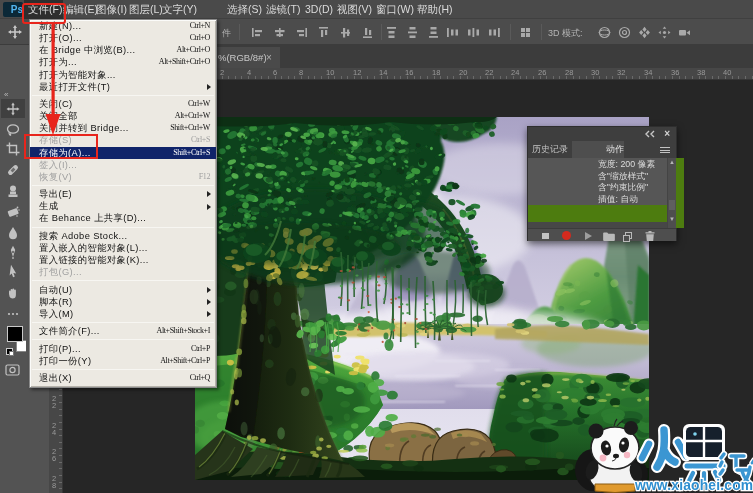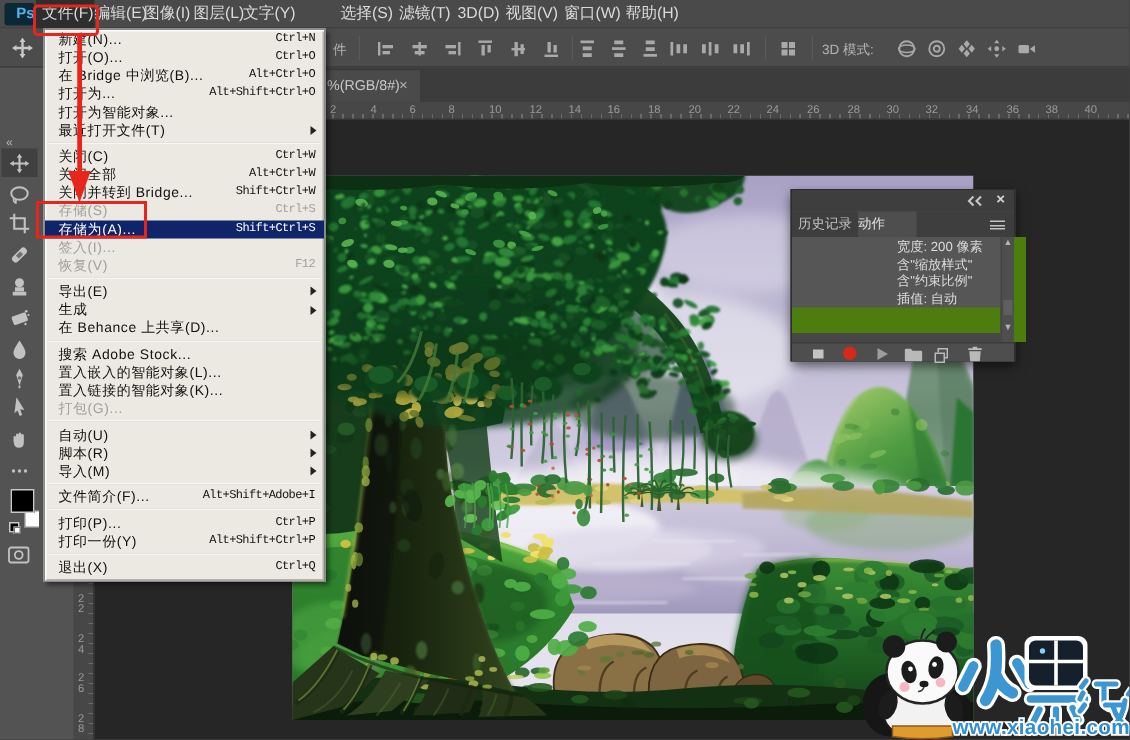--- a/index.html
+++ b/index.html
@@ -19,21 +19,21 @@
 #hruler{left:49px;top:68px;width:704px;height:12px;background:#474747;border-bottom:1px solid #363636;
   background-image:repeating-linear-gradient(90deg, #6a6a6a 0 1px, transparent 1px 6.625px);background-position:7px 0;background-size:100% 4px;background-repeat:no-repeat;background-position-y:8px}
 #vruler{left:49px;top:80px;width:14px;height:413px;background:#474747;border-right:1px solid #363636;
   background-image:repeating-linear-gradient(0deg, #6a6a6a 0 1px, transparent 1px 6.65px);background-position:10px 2.6px;background-size:4px 100%;background-repeat:no-repeat;background-position-x:10px}
 #rcorner{left:49px;top:68px;width:14px;height:12px;background:#474747;border-right:1px solid #333;border-bottom:1px solid #333}
 #paste{left:63px;top:80px;width:690px;height:413px;background:#262626}
 .rnum{position:absolute;color:#9a9a9a;font-size:7.5px;line-height:7px}
 #menu{left:29px;top:19px;width:188px;background:#ece9e2;border:1px solid #8a8a8a;box-shadow:inset 1px 1px 0 #fbfbf9,inset -1px -1px 0 #b5b2aa,2px 2px 3px rgba(0,0,0,.45);padding:0 0 3px 0}
 .mi{position:relative;height:12.15px;line-height:12.3px;font-size:9.3px;color:#111;white-space:nowrap}
 .mi .lab{position:absolute;left:9px;top:0;letter-spacing:0.4px}
-.mi .sc{position:absolute;right:6px;top:0;font-family:Liberation Mono, monospace;font-size:8px;letter-spacing:-0.4px}
+.mi .sc{position:absolute;right:6px;top:0;font-family:Liberation Serif, serif;font-size:8px;letter-spacing:-0.4px}
 .mi .subtri{position:absolute;right:5px;top:3.2px;width:0;height:0;border-left:4.5px solid #222;border-top:3px solid transparent;border-bottom:3px solid transparent}
 .mi.gray{color:#9f9f9f}
 .mi.sel{background:#10246a;color:#fff}
 .msep{height:5.2px;position:relative}
 .msep div{position:absolute;left:2px;right:2px;top:2px;height:1px;background:#b9b6ae;border-bottom:1px solid #f7f6f2}
 .red{position:absolute;border:2.4px solid #e8251c}
 #panel{left:527px;top:126px;width:150px;height:115px;background:#4e4e4e;box-shadow:0 3px 7px rgba(0,0,0,.55);border:1px solid #2e2e2e}
 .arow{position:absolute;left:0;width:139px;height:11.5px;color:#dcdcdc;font-size:8.8px;padding-left:70px;line-height:11.5px;white-space:nowrap}
 </style></head><body>
 <div id="stage">
@@ -1868,21 +1868,21 @@
 
 <div class="abs" id="panel">
  <div style="position:absolute;left:0;top:0;width:148px;height:14px;background:#3e3e3e">
    <svg style="position:absolute;right:20px;top:3px" width="12" height="8" viewBox="0 0 12 8">
           <path d="M5 1 L2 4 L5 7 M10 1 L7 4 L10 7" stroke="#c7c7c7" stroke-width="1.4" fill="none"></path>
         </svg>
    <span style="position:absolute;right:6px;top:1px;color:#d4d4d4;font-size:10px;font-weight:bold">×</span>
  </div>
  <div style="position:absolute;left:0;top:14px;width:148px;height:17px;background:#3e3e3e">
    <div style="position:absolute;left:0;top:0;width:44px;height:17px;color:#c3c3c3;font-size:9px;line-height:17px;text-align:center">历史记录</div>
-   <div style="position:absolute;left:44px;top:0;width:39px;height:17px;background:#4e4e4e;color:#e3e3e3;font-size:9px;line-height:17px;text-align:left">动作</div>
+   <div style="position:absolute;left:44px;top:0;width:52px;height:17px;background:#4e4e4e;color:#e3e3e3;font-size:9px;line-height:17px;text-align:right">动作</div>
    <div style="position:absolute;right:6px;top:6px;width:10px;height:6px;border-top:1.3px solid #c3c3c3;border-bottom:1.3px solid #c3c3c3">
           <div style="margin-top:1.6px;height:1.3px;background:#c3c3c3"></div>
         </div>
  </div>
  <div style="position:absolute;left:0;top:31px;width:156px;height:70px;background:#4d7c0f">
    <div style="position:absolute;left:0;top:0;width:139px;height:47px;background:#565656"></div>
    <div class="arow" style="top:1px">宽度: 200 像素</div>
    <div class="arow" style="top:13px">含"缩放样式"</div>
    <div class="arow" style="top:24px">含"约束比例"</div>
    <div class="arow" style="top:36px">插值: 自动</div>
@@ -2046,21 +2046,21 @@
       </div>
 <div class="mi">
         <span class="lab">导入(M)</span>
         <span class="subtri"></span>
       </div>
 <div class="msep">
         <div></div>
       </div>
 <div class="mi">
         <span class="lab">文件简介(F)...</span>
-        <span class="sc">Alt+Shift+Adobe+I</span>
+        <span class="sc">Alt+Shift+Stock+I</span>
       </div>
 <div class="msep">
         <div></div>
       </div>
 <div class="mi">
         <span class="lab">打印(P)...</span>
         <span class="sc">Ctrl+P</span>
       </div>
 <div class="mi">
         <span class="lab">打印一份(Y)</span>

